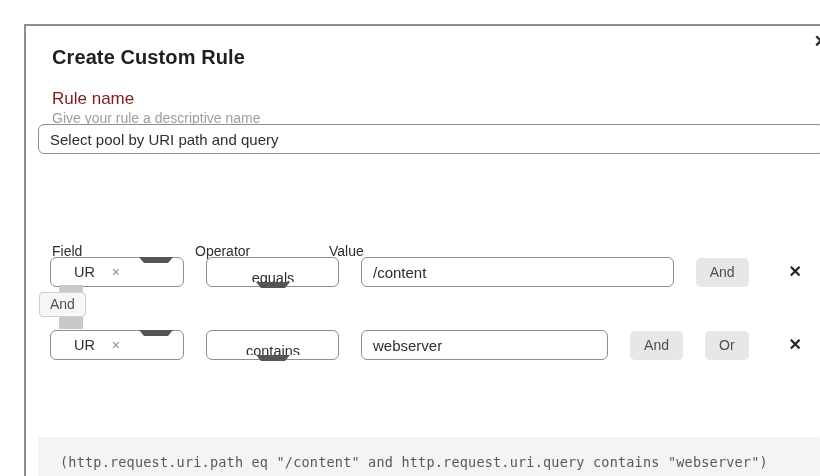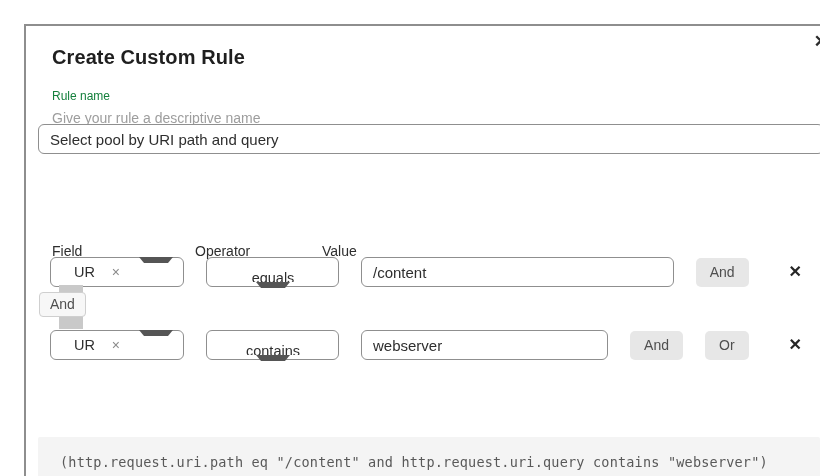--- a/index.html
+++ b/index.html
@@ -22,21 +22,21 @@
     left:14px; top:8px;
     font-size:20px; font-weight:bold; color:#1f1f1f;
     letter-spacing:0.1px;
   }
   .close-btn {
     right:10px; top:5px;
     font-size:17px; font-weight:bold; color:#2b2b2b;
     cursor:pointer; line-height:22px; padding:0 4px;
   }
 
-  .field-label { font-size:12px; color:#15803d; }
+  .field-label { font-size:17px; color:#7f1d1d; }
   .helper { font-size:14px; color:#9d9d9d; }
 
   .rule-label { left:14px; top:51px; }
   .rule-helper { left:14px; top:72px; }
 
   .text-input {
     height:30px;
     border:1px solid #8f8f8f;
     border-radius:6px;
     background:#fff;
@@ -47,21 +47,21 @@
   }
   .rule-input { left:12px; top:98px; width:786px; }
 
   .match-heading {
     left:12px; top:174px;
     font-size:15px; font-weight:bold; color:#1f1f1f;
   }
   .col-label { top:205px; font-size:14px; color:#2e2e2e; }
   .col-field { left:14px; }
   .col-operator { left:157px; }
-  .col-value { left:284px; }
+  .col-value { left:291px; }
 
   .cond-row {
     left:12px; right:16px; height:36px;
     display:flex; align-items:center; gap:22px;
   }
   .row-1 { top:228px; }
   .row-2 { top:301px; }
 
   .select {
     height:30px;

